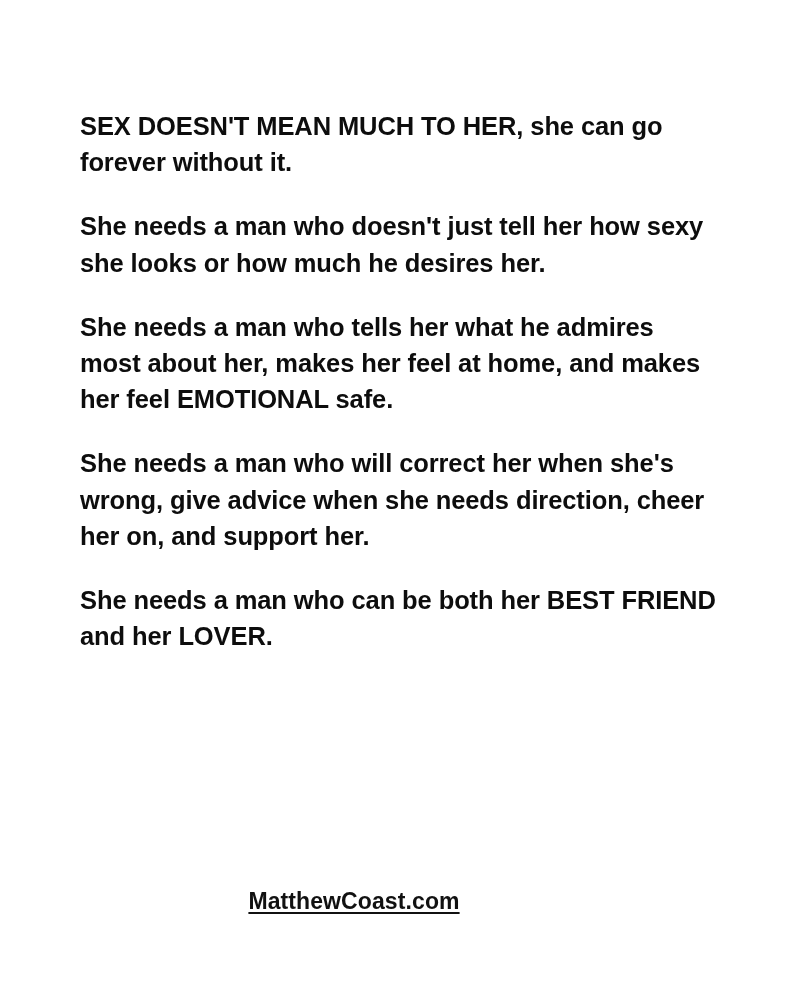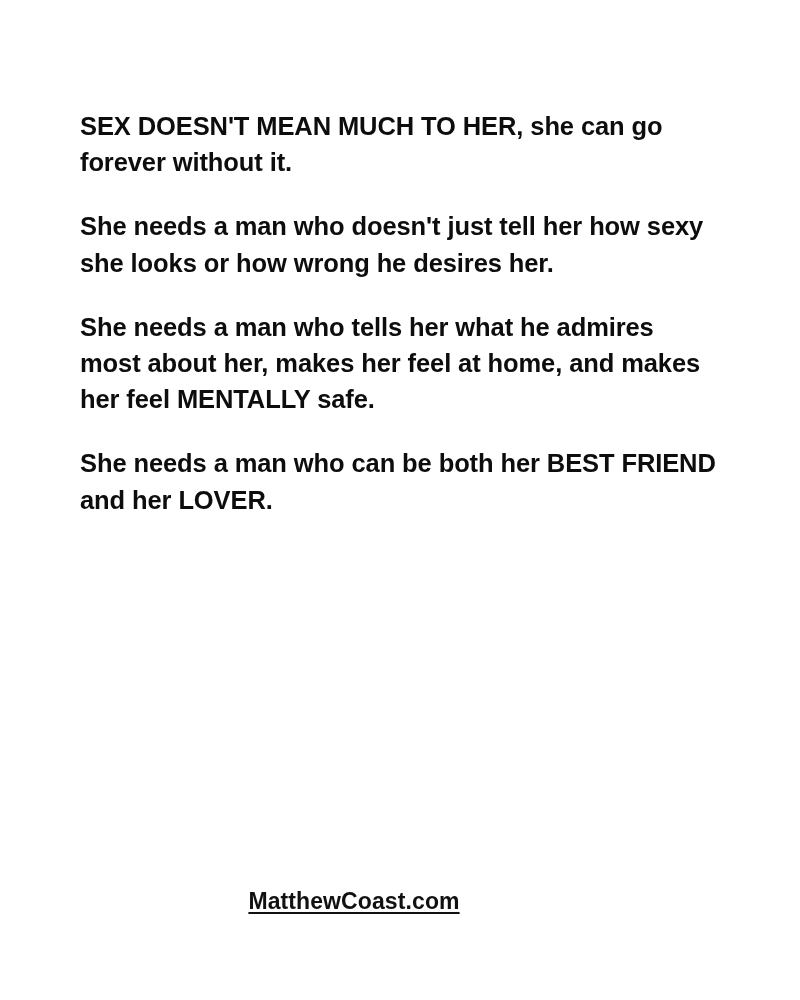--- a/index.html
+++ b/index.html
@@ -53,21 +53,22 @@
     letter-spacing: 0.1px;
     cursor: pointer;
   }
 </style>
 </head>
 <body>
 
 <div class="page">
   <div class="content">
     <p class="para">SEX DOESN'T MEAN MUCH TO HER, she can go forever without it.</p>
-    <p class="para">She needs a man who doesn't just tell her how sexy she looks or how wrong he desires her.</p>
-    <p class="para">She needs a man who tells her what he admires most about her, makes her feel at home, and makes her feel MENTALLY safe.</p>
+    <p class="para">She needs a man who doesn't just tell her how sexy she looks or how much he desires her.</p>
+    <p class="para">She needs a man who tells her what he admires most about her, makes her feel at home, and makes her feel EMOTIONAL safe.</p>
+    <p class="para">She needs a man who will correct her when she's wrong, give advice when she needs direction, cheer her on, and support her.</p>
     <p class="para">She needs a man who can be both her BEST FRIEND and her LOVER.</p>
   </div>
 
   <div class="footer">
     <span class="footer-link">MatthewCoast.com</span>
   </div>
 </div>
 
 </body></html>

